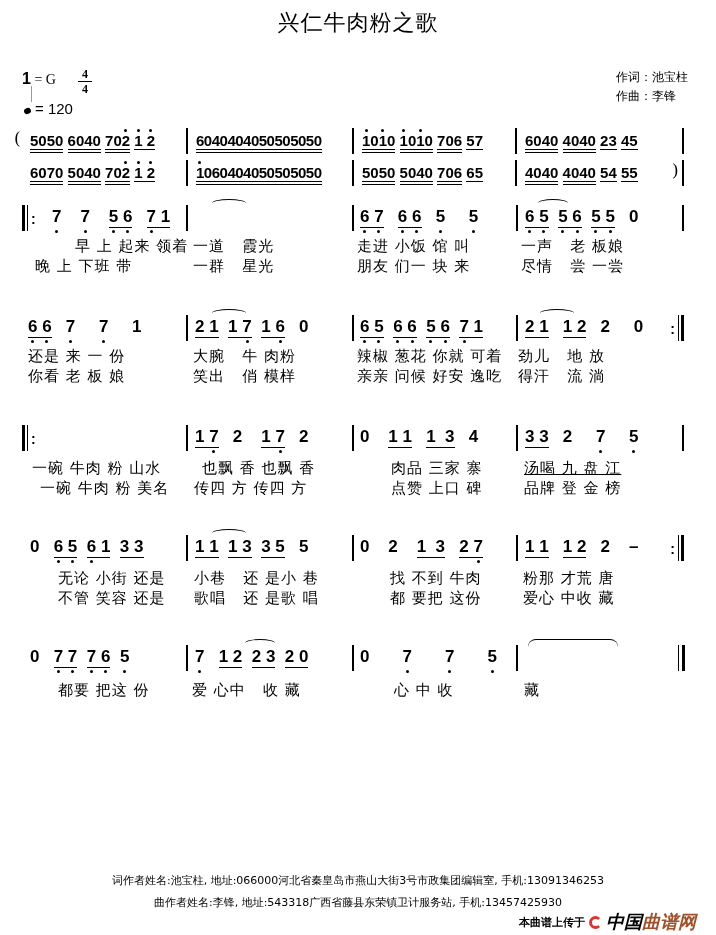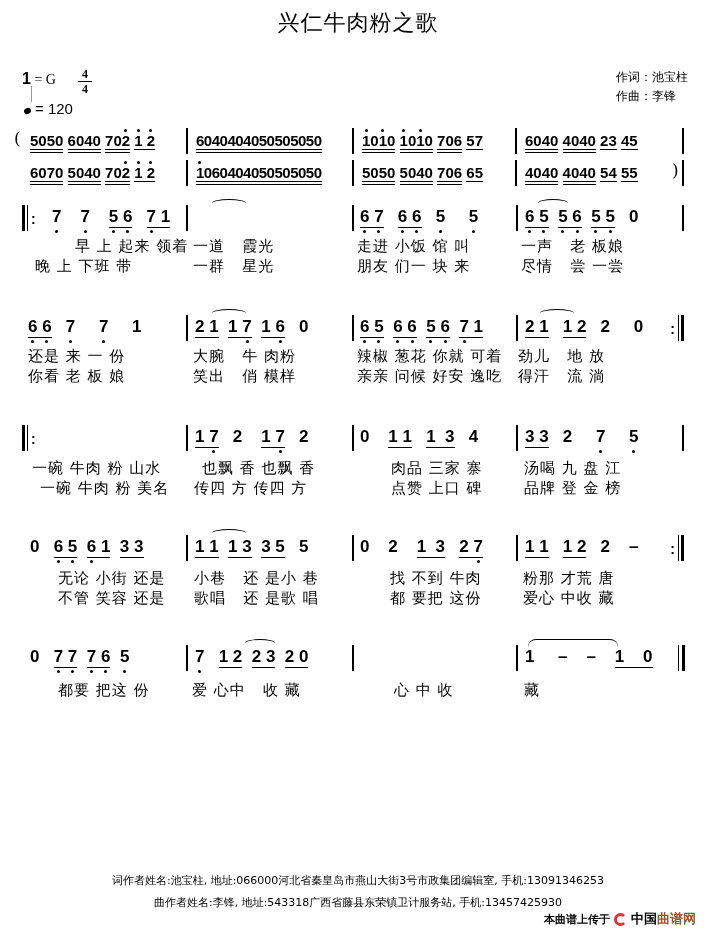--- a/index.html
+++ b/index.html
@@ -33,21 +33,21 @@
   .repeat-l .dots { position: absolute; left: 9px; top: 6px; font-weight: bold; font-size: 14px; }
   .repeat-r { position: absolute; }
   .repeat-r .thick { position: absolute; right: 0; top: 0; width: 3px; height: 100%; background: #000; }
   .repeat-r .thin { position: absolute; right: 5px; top: 0; width: 1px; height: 100%; background: #000; }
   .repeat-r .dots { position: absolute; right: 9px; top: 6px; font-weight: bold; font-size: 14px; }
   .paren { position: absolute; font-size: 17px; font-family: "DejaVu Serif", serif; }
 
   .footer { position: absolute; left: 0; width: 716px; text-align: center; font-size: 11px; font-family: "DejaVu Sans", sans-serif; }
   .upload { position: absolute; right: 20px; top: 910px; font-size: 11px; font-weight: bold; display: flex; align-items: center; gap: 4px; }
   .logo-mark { display: inline-block; width: 13px; height: 13px; border-radius: 50%; border: 3px solid #d33; border-right-color: transparent; }
-  .logo-text { font-weight: bold; font-size: 13px; color: #000; }
+  .logo-text { font-style: italic; font-weight: bold; font-size: 18px; color: #000; }
   .logo-text span { color: #a0522d; }
 </style>
 </head>
 <body>
 
 <div class="title">兴仁牛肉粉之歌</div>
 <div class="key"><b>1</b> = G</div>
 <div class="meter">
   <div>4</div>
   <div class="line"></div>
@@ -165,21 +165,21 @@
   </div>
   <span class="bar" style="left:352px;top:0;height:26px;"></span>
   <div class="notes" style="left:360px;top:2px;">
     0&nbsp;&nbsp;&nbsp;&nbsp;<span class="n u1">1&nbsp;1</span>&nbsp;&nbsp;&nbsp;<span class="n u1">1&nbsp;&nbsp;3</span>&nbsp;&nbsp;&nbsp;4
   </div>
   <span class="bar" style="left:516px;top:0;height:26px;"></span>
   <div class="notes" style="left:525px;top:2px;">
     <span class="n u1">3&nbsp;3</span>&nbsp;&nbsp;&nbsp;2&nbsp;&nbsp;&nbsp;&nbsp;&nbsp;<span class="n dot-below">7</span>&nbsp;&nbsp;&nbsp;&nbsp;&nbsp;<span class="n dot-below">5</span>
   </div>
   <span class="bar" style="left:682px;top:0;height:26px;"></span>
-  <div class="lyr" style="left:32px;top:34px;"><span style="position:absolute;left:0;">一碗 牛肉 粉 山水</span><span style="position:absolute;left:162px;margin-left:8px;">也飘 香 也飘 香</span><span style="position:absolute;left:359px;">肉品 三家 寨</span><span style="position:absolute;left:492px;">汤喝 九 盘 江</span></div>
+  <div class="lyr" style="left:32px;top:34px;"><span style="position:absolute;left:0;">一碗 牛肉 粉 山水</span><span style="position:absolute;left:162px;margin-left:8px;">也飘 香 也飘 香</span><span style="position:absolute;left:359px;">肉品 三家 寨</span><span style="position:absolute;left:492px;text-decoration:underline;">汤喝 九 盘 江</span></div>
   <div class="lyr" style="left:32px;top:54px;"><span style="position:absolute;left:0;margin-left:8px;">一碗 牛肉 粉 美名</span><span style="position:absolute;left:162px;">传四 方 传四 方</span><span style="position:absolute;left:359px;">点赞 上口 碑</span><span style="position:absolute;left:492px;">品牌 登 金 榜</span></div>
 </div>
 
 <div class="row" style="top:535px;height:80px;">
   <div class="notes" style="left:30px;top:2px;">
     0&nbsp;&nbsp;&nbsp;<span class="n u1"><span class="n dot-below">6</span>&nbsp;<span class="n dot-below">5</span></span>&nbsp;&nbsp;<span class="n u1"><span class="n dot-below">6</span>&nbsp;1</span>&nbsp;&nbsp;<span class="n u1">3&nbsp;3</span>
   </div>
   <span class="bar" style="left:186px;top:0;height:26px;"></span>
   <div class="tie" style="left:212px;top:-6px;width:34px;"></div>
   <div class="notes" style="left:195px;top:2px;">
@@ -205,25 +205,25 @@
 <div class="row" style="top:645px;height:60px;">
   <div class="notes" style="left:30px;top:2px;">
     0&nbsp;&nbsp;&nbsp;<span class="n u1"><span class="n dot-below">7</span>&nbsp;<span class="n dot-below">7</span></span>&nbsp;&nbsp;<span class="n u1"><span class="n dot-below">7</span>&nbsp;<span class="n dot-below">6</span></span>&nbsp;&nbsp;<span class="n dot-below">5</span>
   </div>
   <span class="bar" style="left:186px;top:0;height:26px;"></span>
   <div class="tie" style="left:245px;top:-6px;width:30px;"></div>
   <div class="notes" style="left:195px;top:2px;">
     <span class="n dot-below">7</span>&nbsp;&nbsp;&nbsp;<span class="n u1">1&nbsp;2</span>&nbsp;&nbsp;<span class="n u1">2&nbsp;3</span>&nbsp;&nbsp;<span class="n u1">2&nbsp;0</span>
   </div>
   <span class="bar" style="left:352px;top:0;height:26px;"></span>
+  <div class="notes" style="left:360px;top:2px;">
+    0&nbsp;&nbsp;&nbsp;&nbsp;&nbsp;&nbsp;&nbsp;<span class="n dot-below">7</span>&nbsp;&nbsp;&nbsp;&nbsp;&nbsp;&nbsp;&nbsp;<span class="n dot-below">7</span>&nbsp;&nbsp;&nbsp;&nbsp;&nbsp;&nbsp;&nbsp;<span class="n dot-below">5</span>
+  </div>
   <span class="bar" style="left:516px;top:0;height:26px;"></span>
   <div class="tie" style="left:528px;top:-6px;width:90px;border-radius:8px 8px 0 0;"></div>
-  <div class="notes" style="left:525px;top:2px;">
-    1&nbsp;&nbsp;&nbsp;&nbsp;&nbsp;–&nbsp;&nbsp;&nbsp;&nbsp;–&nbsp;&nbsp;&nbsp;&nbsp;<span class="n u1">1&nbsp;&nbsp;&nbsp;&nbsp;0</span>
-  </div>
   <span class="bar" style="left:678px;top:0;height:26px;width:1px;"></span>
   <span class="bar" style="left:682px;top:0;height:26px;width:3px;"></span>
   <div class="lyr" style="left:58px;top:36px;"><span style="position:absolute;left:0;">都要 把这 份</span><span style="position:absolute;left:134px;">爱 心中   收 藏</span><span style="position:absolute;left:336px;">心 中 收</span><span style="position:absolute;left:466px;">藏</span></div>
 </div>
 
 <div class="footer" style="top:873px;">词作者姓名:池宝柱, 地址:066000河北省秦皇岛市燕山大街3号市政集团编辑室, 手机:13091346253</div>
 <div class="footer" style="top:895px;">曲作者姓名:李锋,  地址:543318广西省藤县东荣镇卫计服务站, 手机:13457425930</div>
 <div class="upload">
   <span>本曲谱上传于</span>
   <span class="logo-mark"></span>

